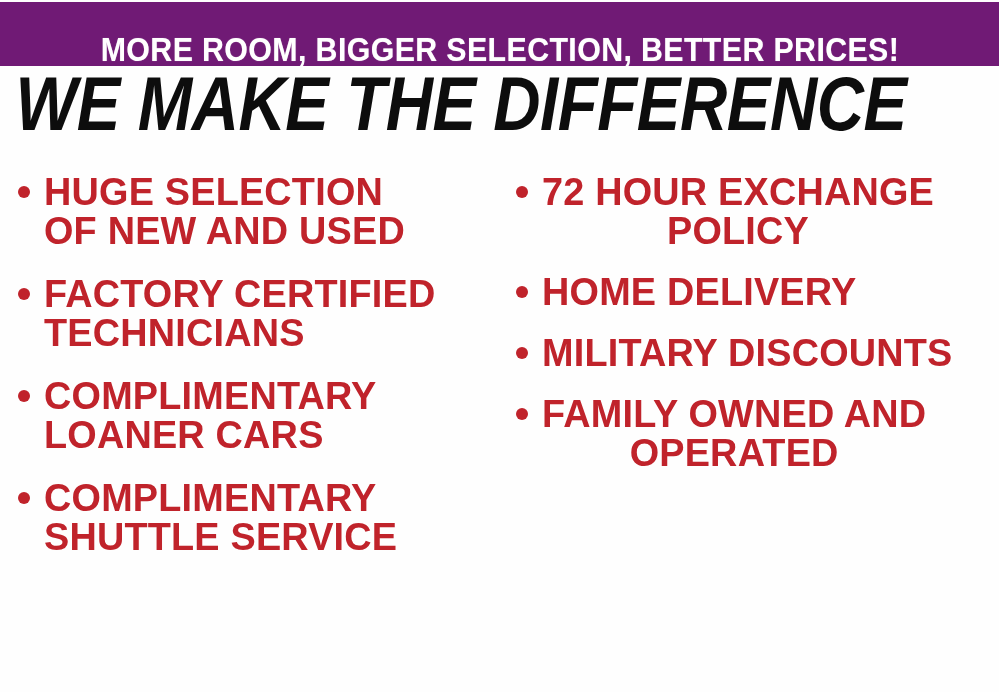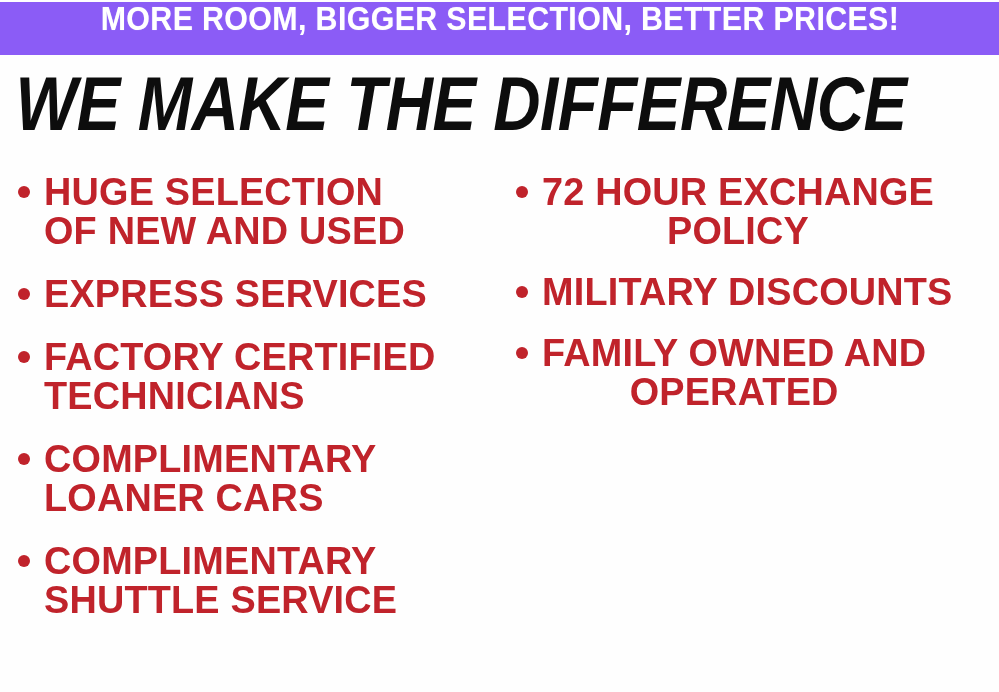--- a/index.html
+++ b/index.html
@@ -17,24 +17,24 @@
     font-family: "Liberation Sans", sans-serif;
     -webkit-font-smoothing: antialiased;
   }
 
   
   .banner {
     position: absolute;
     left: 0;
     top: 2px;
     width: 999px;
-    height: 53px;
-    background: #8b5cf6;
+    height: 64px;
+    background: #701a75;
     display: flex;
-    align-items: flex-start;
+    align-items: flex-end;
     justify-content: center;
     box-sizing: border-box;
   }
   .banner-text {
     color: #ffffff;
     font-family: "Liberation Sans", sans-serif;
     font-weight: 700;
     font-size: 33px;
     line-height: 1;
     letter-spacing: 0.4px;
@@ -130,24 +130,20 @@
   <div class="columns">
 
     <div class="col col-left">
 
       <div class="bullet-item">
         <span class="bullet-dot"></span>
         <span class="bullet-label">HUGE SELECTION
 OF NEW AND USED</span>
       </div>
 
-      <div class="bullet-item">
-        <span class="bullet-dot"></span>
-        <span class="bullet-label">EXPRESS SERVICES</span>
-      </div>
 
       <div class="bullet-item">
         <span class="bullet-dot"></span>
         <span class="bullet-label">FACTORY CERTIFIED
 TECHNICIANS</span>
       </div>
 
       <div class="bullet-item">
         <span class="bullet-dot"></span>
         <span class="bullet-label">COMPLIMENTARY
@@ -163,20 +159,24 @@
     </div>
 
     <div class="col col-right">
 
       <div class="bullet-item">
         <span class="bullet-dot"></span>
         <span class="bullet-label">72 HOUR EXCHANGE
 POLICY</span>
       </div>
 
+      <div class="bullet-item">
+        <span class="bullet-dot"></span>
+        <span class="bullet-label">HOME DELIVERY</span>
+      </div>
 
 
       <div class="bullet-item">
         <span class="bullet-dot"></span>
         <span class="bullet-label">MILITARY DISCOUNTS</span>
       </div>
 
       <div class="bullet-item">
         <span class="bullet-dot"></span>
         <span class="bullet-label">FAMILY OWNED AND

